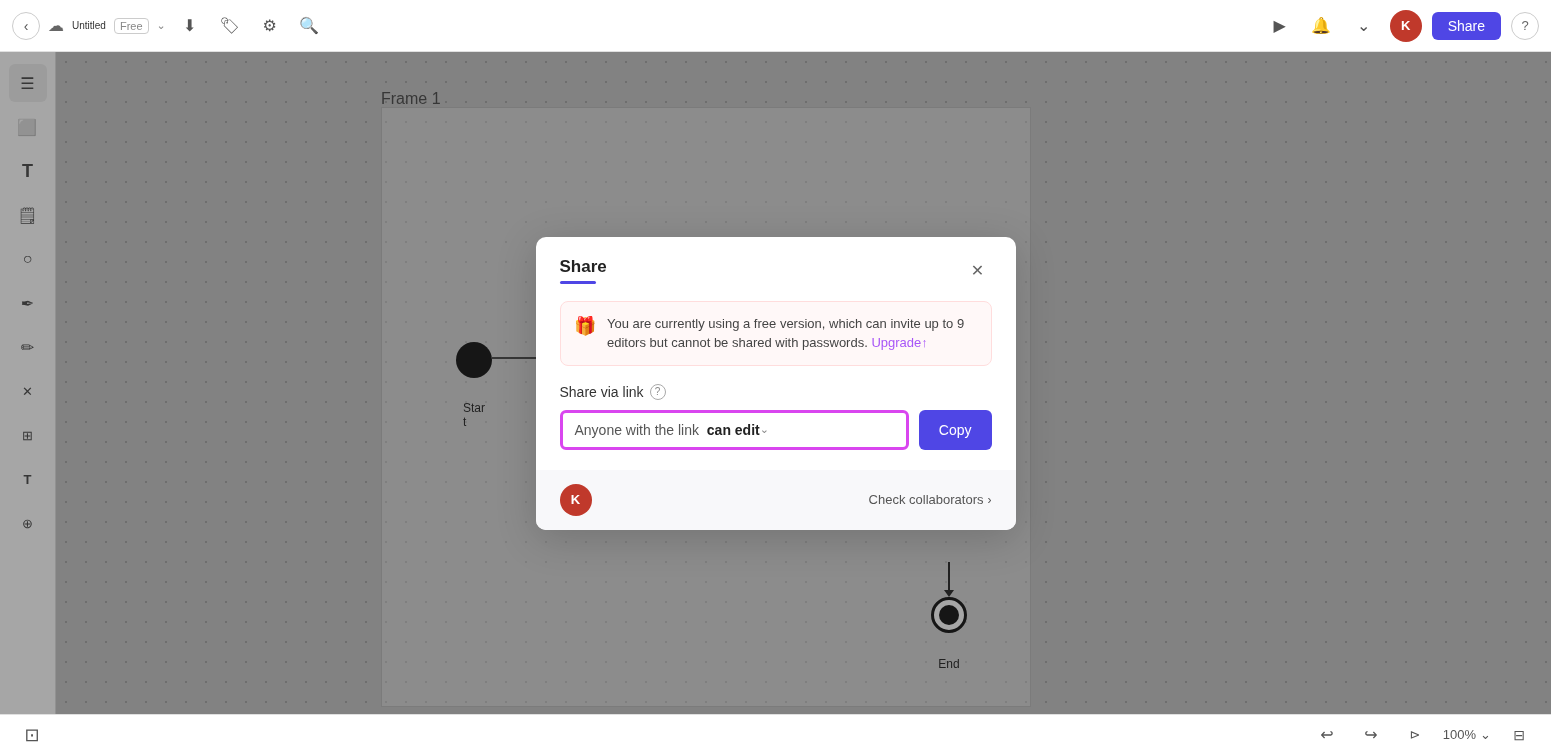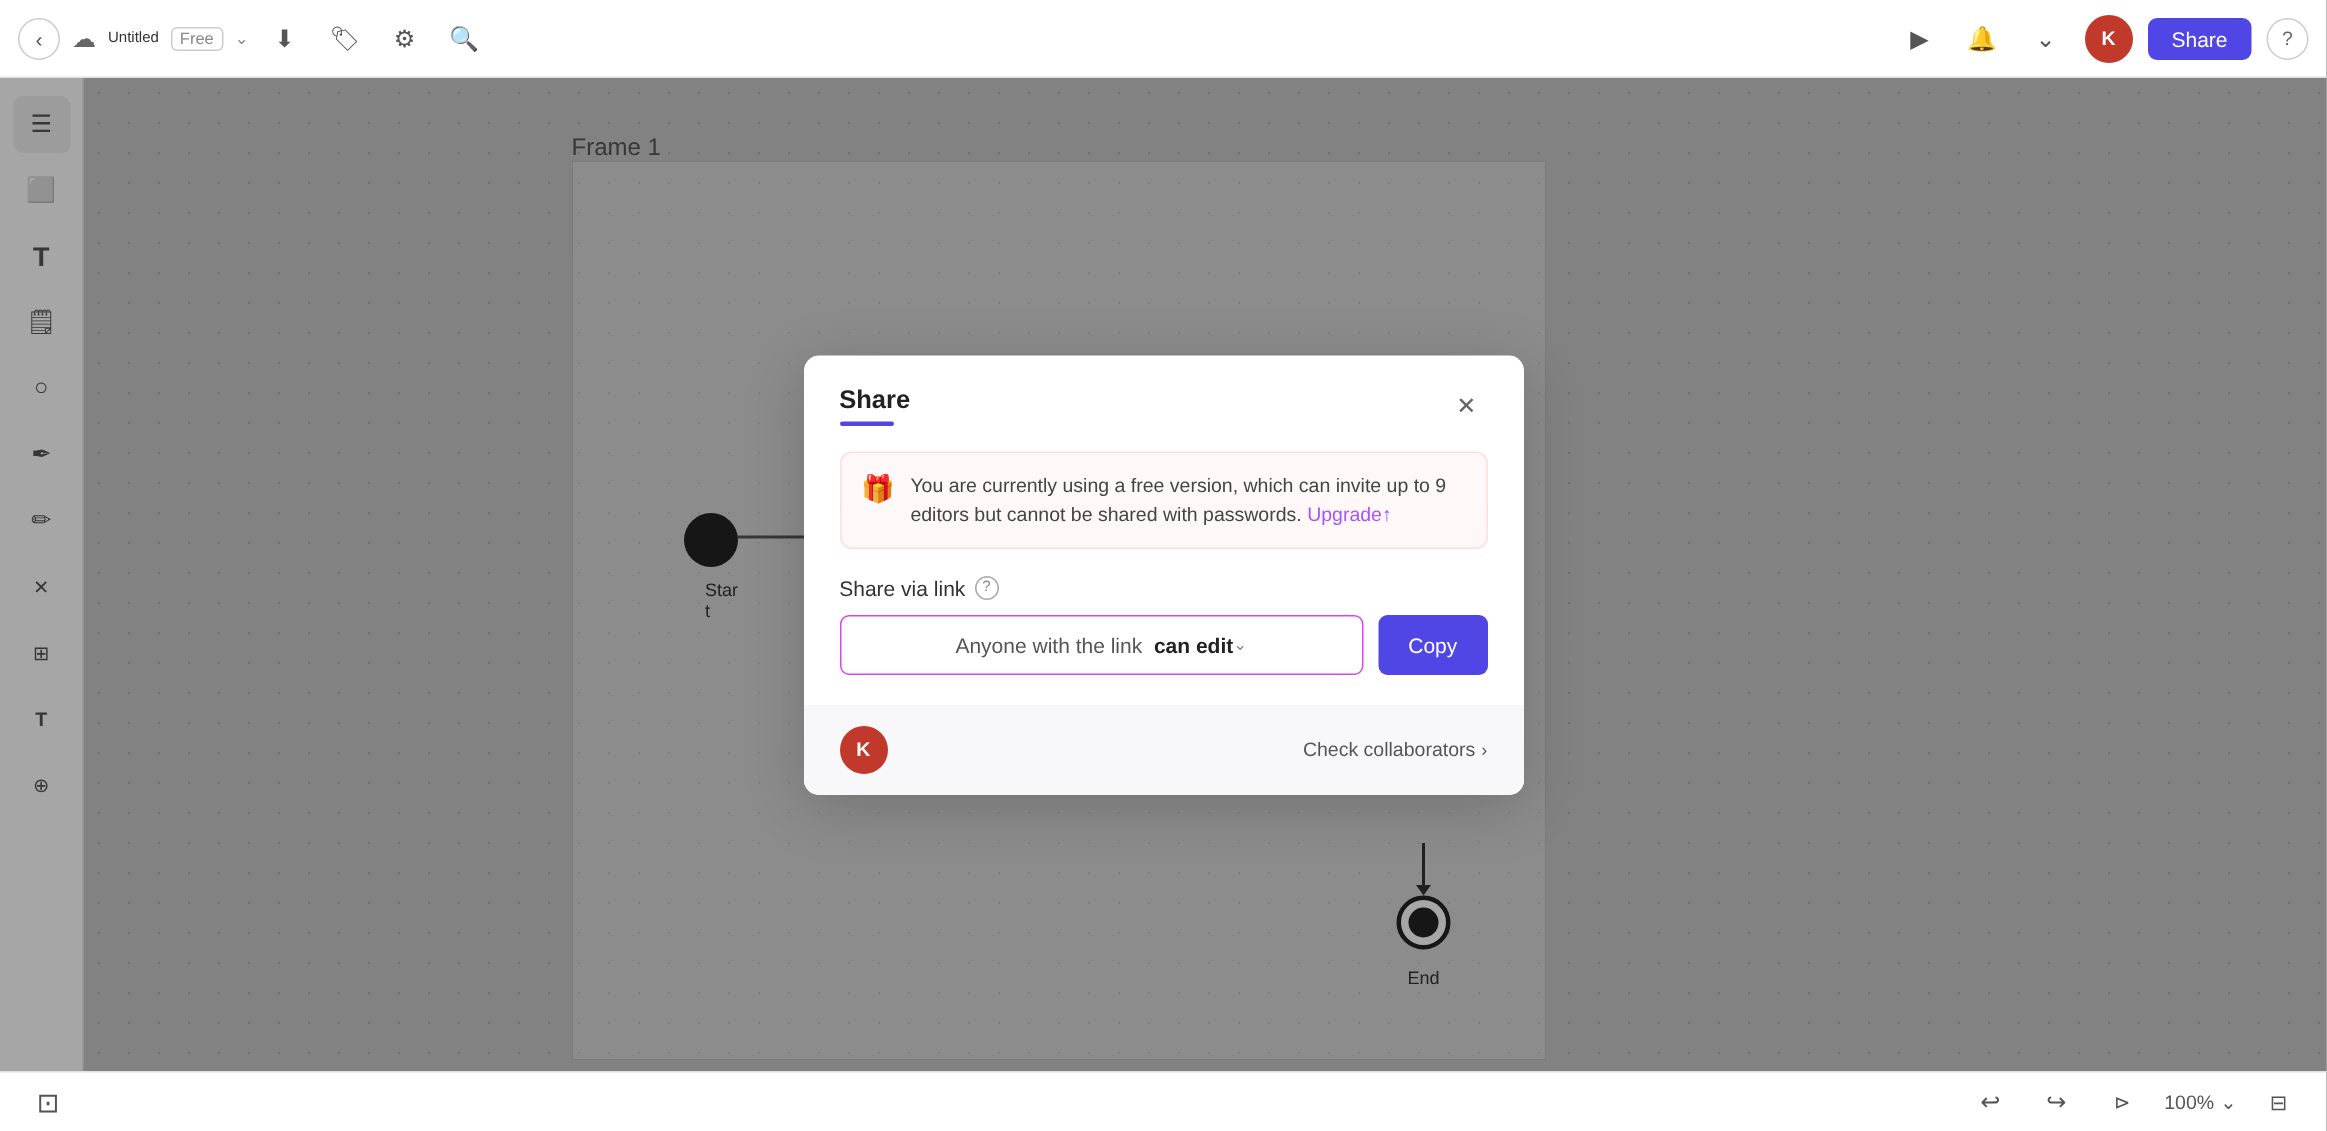--- a/index.html
+++ b/index.html
@@ -178,39 +178,39 @@
       width: 650px; height: 600px;
       border: 1px solid #aaa;
       background: white;
       opacity: 0.3;
     }
     .node-start {
       position: absolute;
       top: 290px; left: 400px;
       display: flex;
       flex-direction: column;
-      align-items: flex-end;
-      gap: 8px;
+      align-items: center;
+      gap: 23px;
     }
     .node-circle {
       width: 36px; height: 36px;
       border-radius: 50%;
       background: #222;
     }
     .node-label {
       font-size: 12px;
       color: #333;
     }
     .node-end {
       position: absolute;
       top: 545px; left: 875px;
       display: flex;
       flex-direction: column;
       align-items: center;
-      gap: 12px;
+      gap: 24px;
     }
     .node-end-circle {
       width: 36px; height: 36px;
       border-radius: 50%;
       background: white;
       border: 3px solid #222;
       display: flex; align-items: center; justify-content: center;
     }
     .node-end-inner {
       width: 20px; height: 20px;
@@ -346,29 +346,29 @@
     }
     .link-row {
       display: flex;
       align-items: center;
       gap: 10px;
       margin-bottom: 20px;
     }
     .link-select {
       flex: 1;
       height: 40px;
-      border: 1px solid #d946ef;
+      border: 3px solid #d946ef;
       border-radius: 6px;
       padding: 0 12px;
       font-size: 14px;
       color: #333;
       background: white;
       display: flex;
       align-items: center;
-      justify-content: center;
+      justify-content: flex-start;
       cursor: pointer;
     }
     .link-select-text {
       color: #555;
     }
     .link-select-text span.bold {
       font-weight: 600;
       color: #222;
     }
     .select-chevron {

